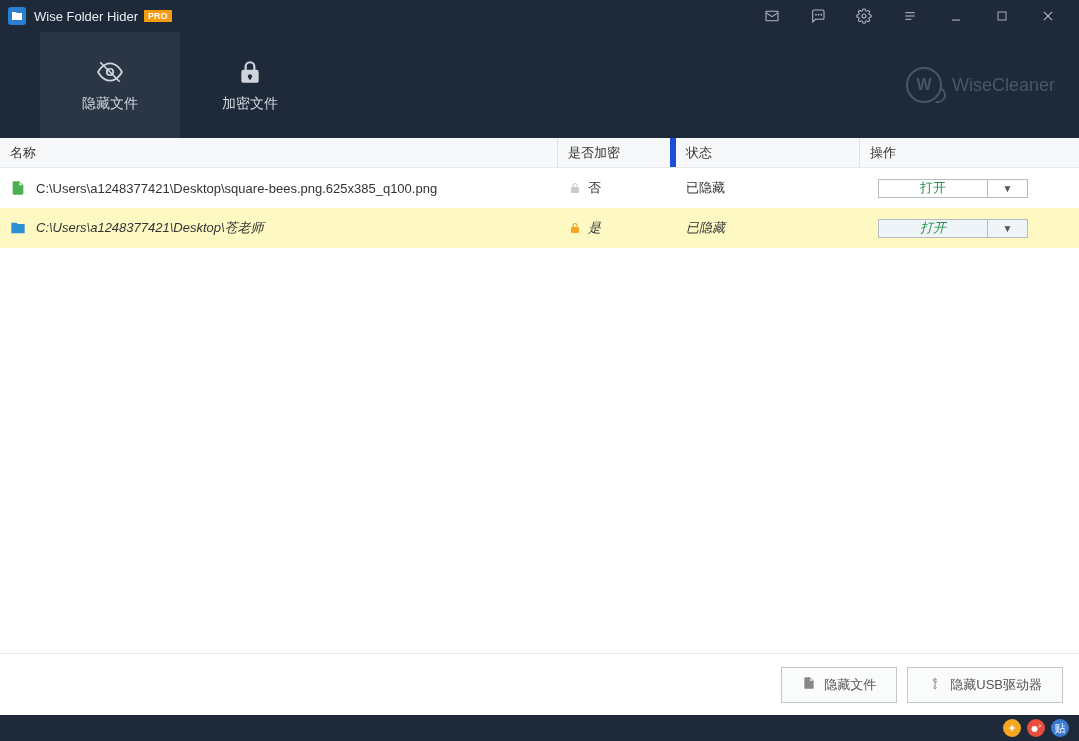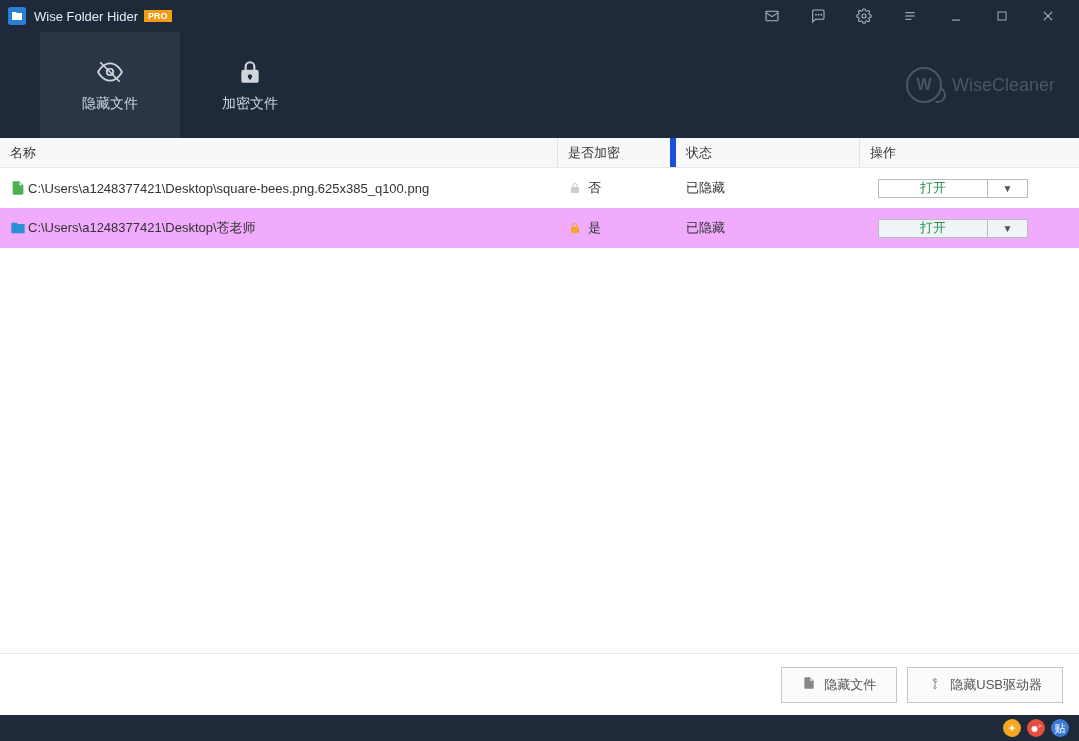--- a/index.html
+++ b/index.html
@@ -129,22 +129,22 @@
     .col-stat { width: 184px; padding-left: 10px; border-right: 1px solid #e0e2e4; height: 100%; display: flex; align-items: center; }
     .col-op   { flex: 1; padding-left: 10px; height: 100%; display: flex; align-items: center; }
     .table-body { flex: 1; overflow: auto; }
     .row {
       height: 40px;
       display: flex;
       align-items: center;
       font-size: 13px;
       color: #333;
     }
-    .row.selected { background: #f0abfc; }
-    .row .col-name { border: none; gap: 2px; text-align: center; }
+    .row.selected { background: #fef9c3; font-style: italic; }
+    .row .col-name { border: none; gap: 10px; text-align: center; }
     .row .col-enc  { border: none; gap: 6px; }
     .row .col-stat { border: none; align-items: center; }
     .row .col-op   { display: flex; align-items: center; }
     .file-icon { width: 16px; height: 16px; display: flex; align-items: center; justify-content: center; }
     .lock-icon { width: 14px; height: 14px; display: flex; align-items: center; justify-content: center; }
     .op-group {
       display: flex;
       margin-left: 8px;
     }
     .op-btn {

